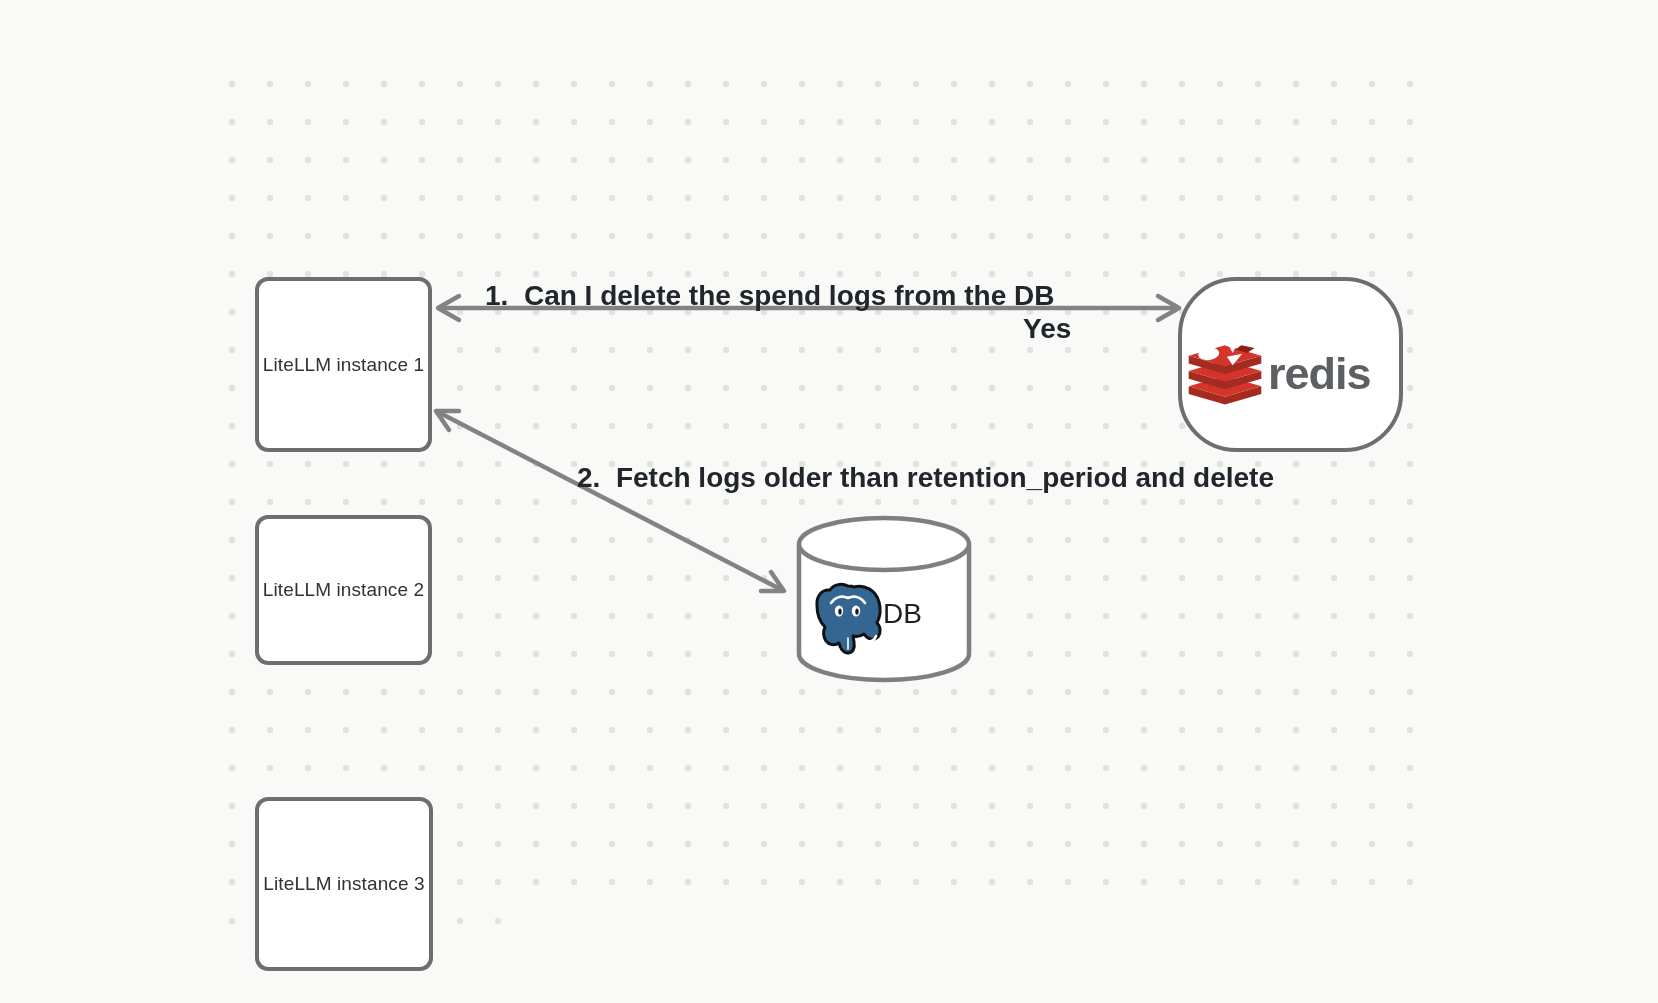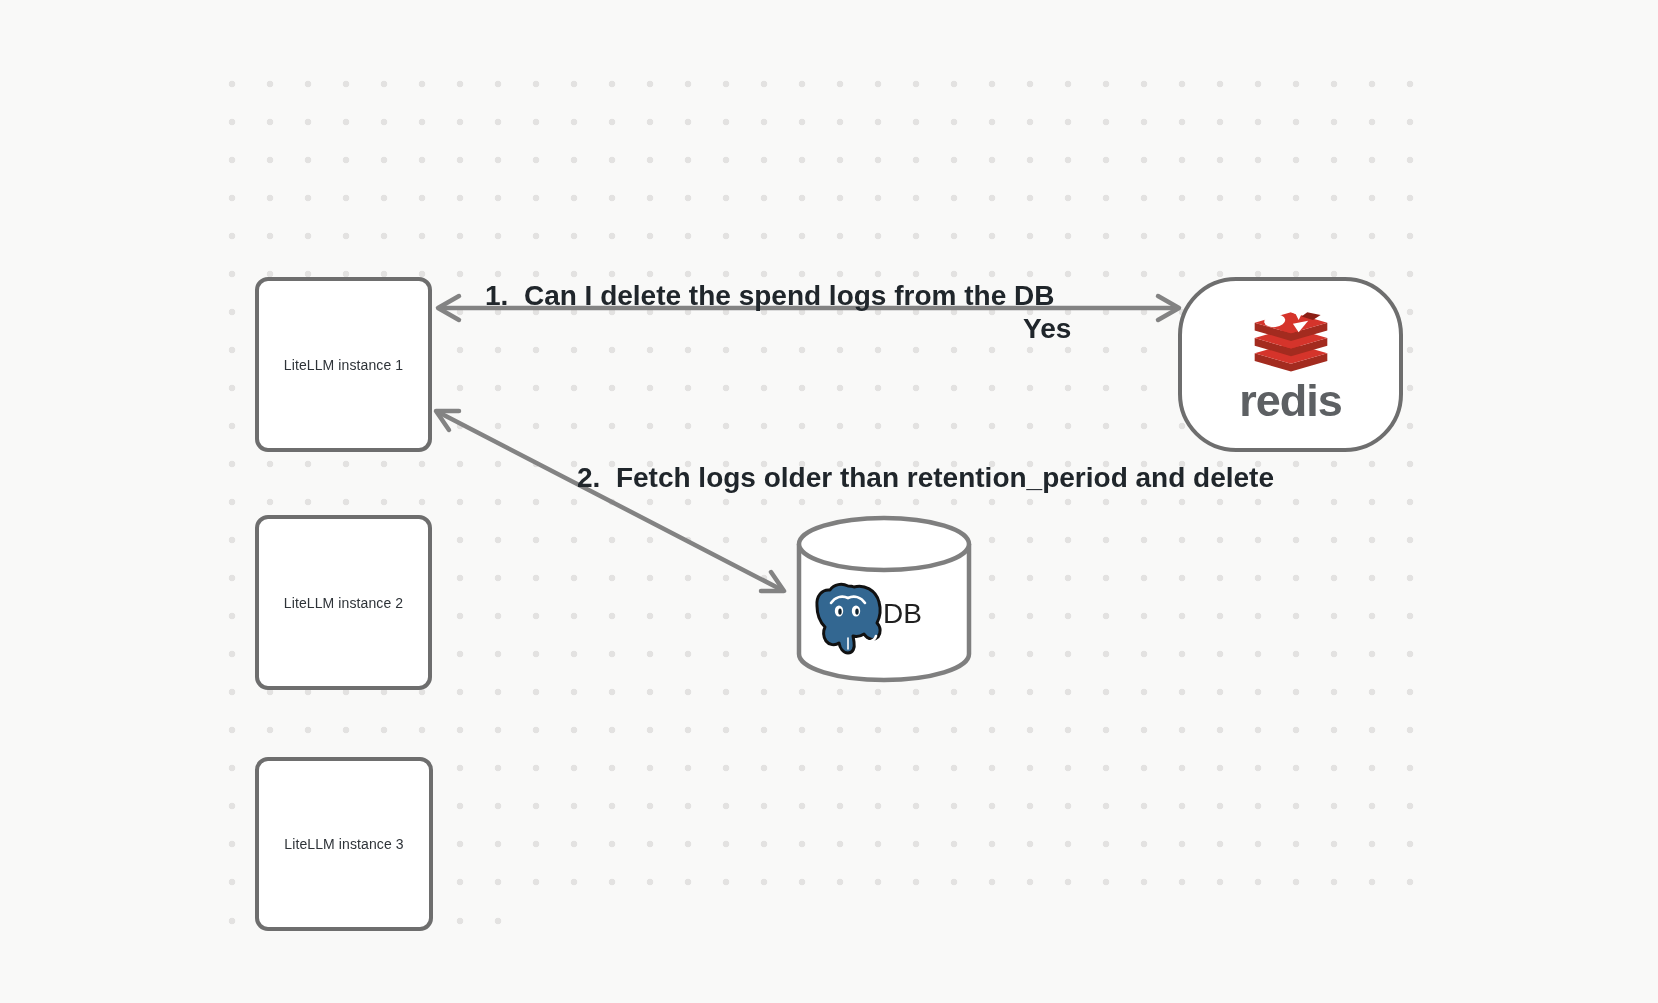--- a/index.html
+++ b/index.html
@@ -40,30 +40,30 @@
     position: absolute;
     background: #ffffff;
     border: 4px solid #6e6e6e;
     box-sizing: border-box;
     display: flex;
     align-items: center;
     justify-content: center;
   }
   .node.box { border-radius: 13px; }
   .node-label {
-    font-size: 14px;
+    font-size: 19px;
     color: #2e3338;
     text-align: center;
     letter-spacing: 0.1px;
   }
   .node.redis-node {
     border-radius: 58px;
-    flex-direction: column;
+    flex-direction: row;
     justify-content: flex-start;
-    padding-top: 21px;
+    padding-top: 15px;
   }
   .redis-wordmark {
     font-size: 45px;
     font-weight: 700;
     color: #5d6063;
     letter-spacing: -1px;
     line-height: 1;
     margin-top: 2px;
   }
 
@@ -101,24 +101,24 @@
     <g>
       <line x1="438" y1="412" x2="782" y2="590"></line>
       <path d="M459 411 L436 411 L449 430"></path>
       <path d="M771 572 L784 591 L761 591"></path>
     </g>
   </svg>
 
   <div class="node box" style="left:255px; top:277px; width:177px; height:175px;">
     <span class="node-label">LiteLLM instance 1</span>
   </div>
-  <div class="node box" style="left:255px; top:515px; width:177px; height:175px;">
+  <div class="node box" style="left:255px; top:515px; width:177px; height:150px;">
     <span class="node-label">LiteLLM instance 2</span>
   </div>
-  <div class="node box" style="left:255px; top:757px; width:178px; height:174px;">
+  <div class="node box" style="left:255px; top:797px; width:178px; height:174px;">
     <span class="node-label">LiteLLM instance 3</span>
   </div>
 
   <div class="node redis-node" style="left:1178px; top:277px; width:225px; height:175px;">
     <svg width="86" height="74" viewBox="0 0 90 74">
 
       <path d="M7 52 L45 63 L83 52 L83 60 L45 71 L7 60 Z" fill="#a32b1f"></path>
       <path d="M7 52 L45 41 L83 52 L45 63 Z" fill="#d5342b"></path>
 
       <path d="M7 36 L45 47 L83 36 L83 44 L45 55 L7 44 Z" fill="#a32b1f"></path>

